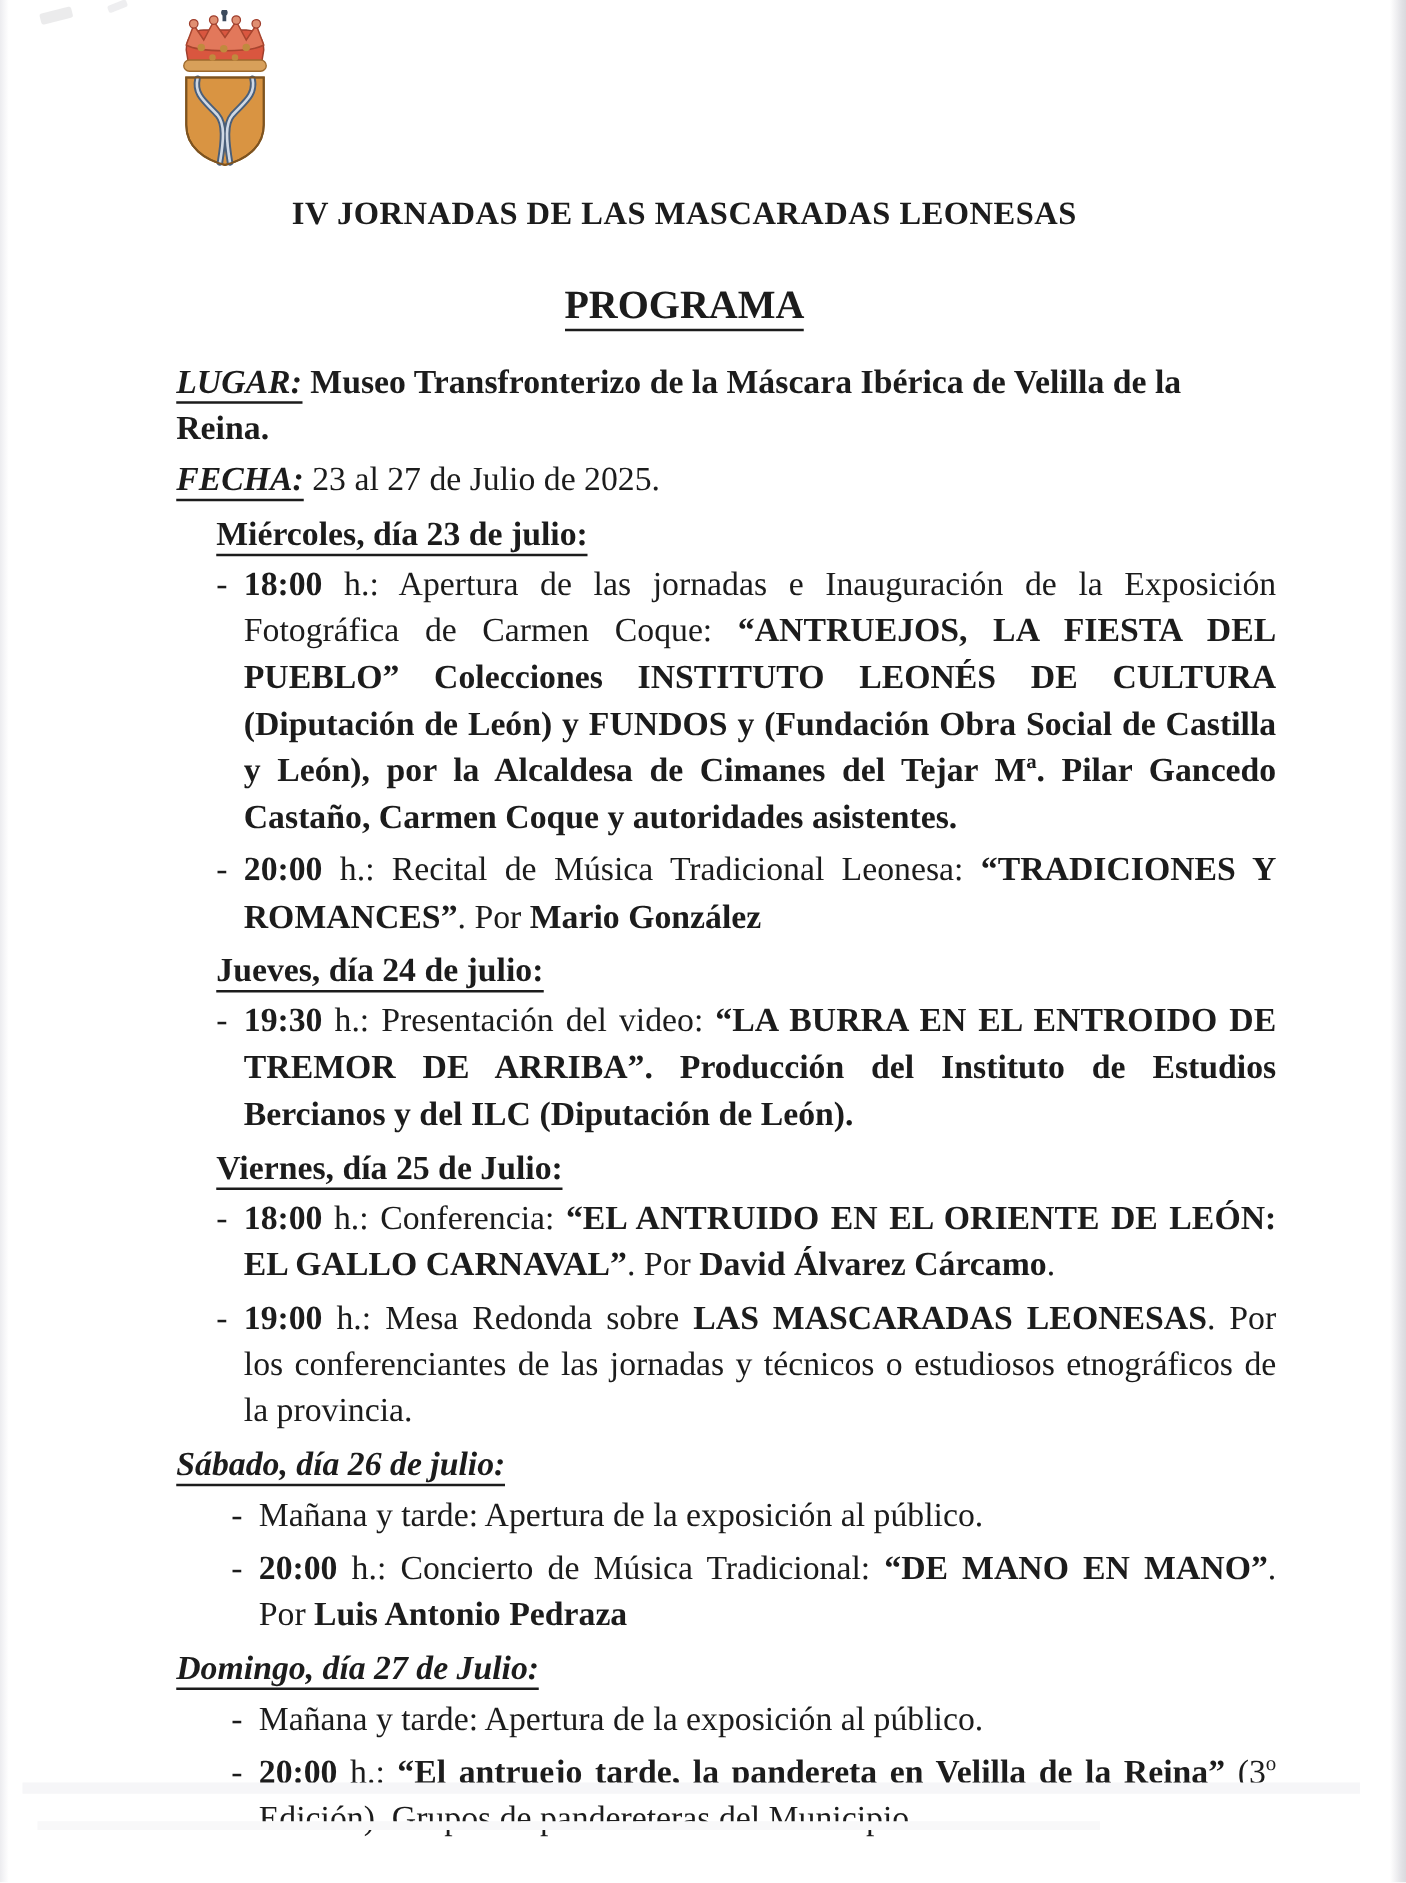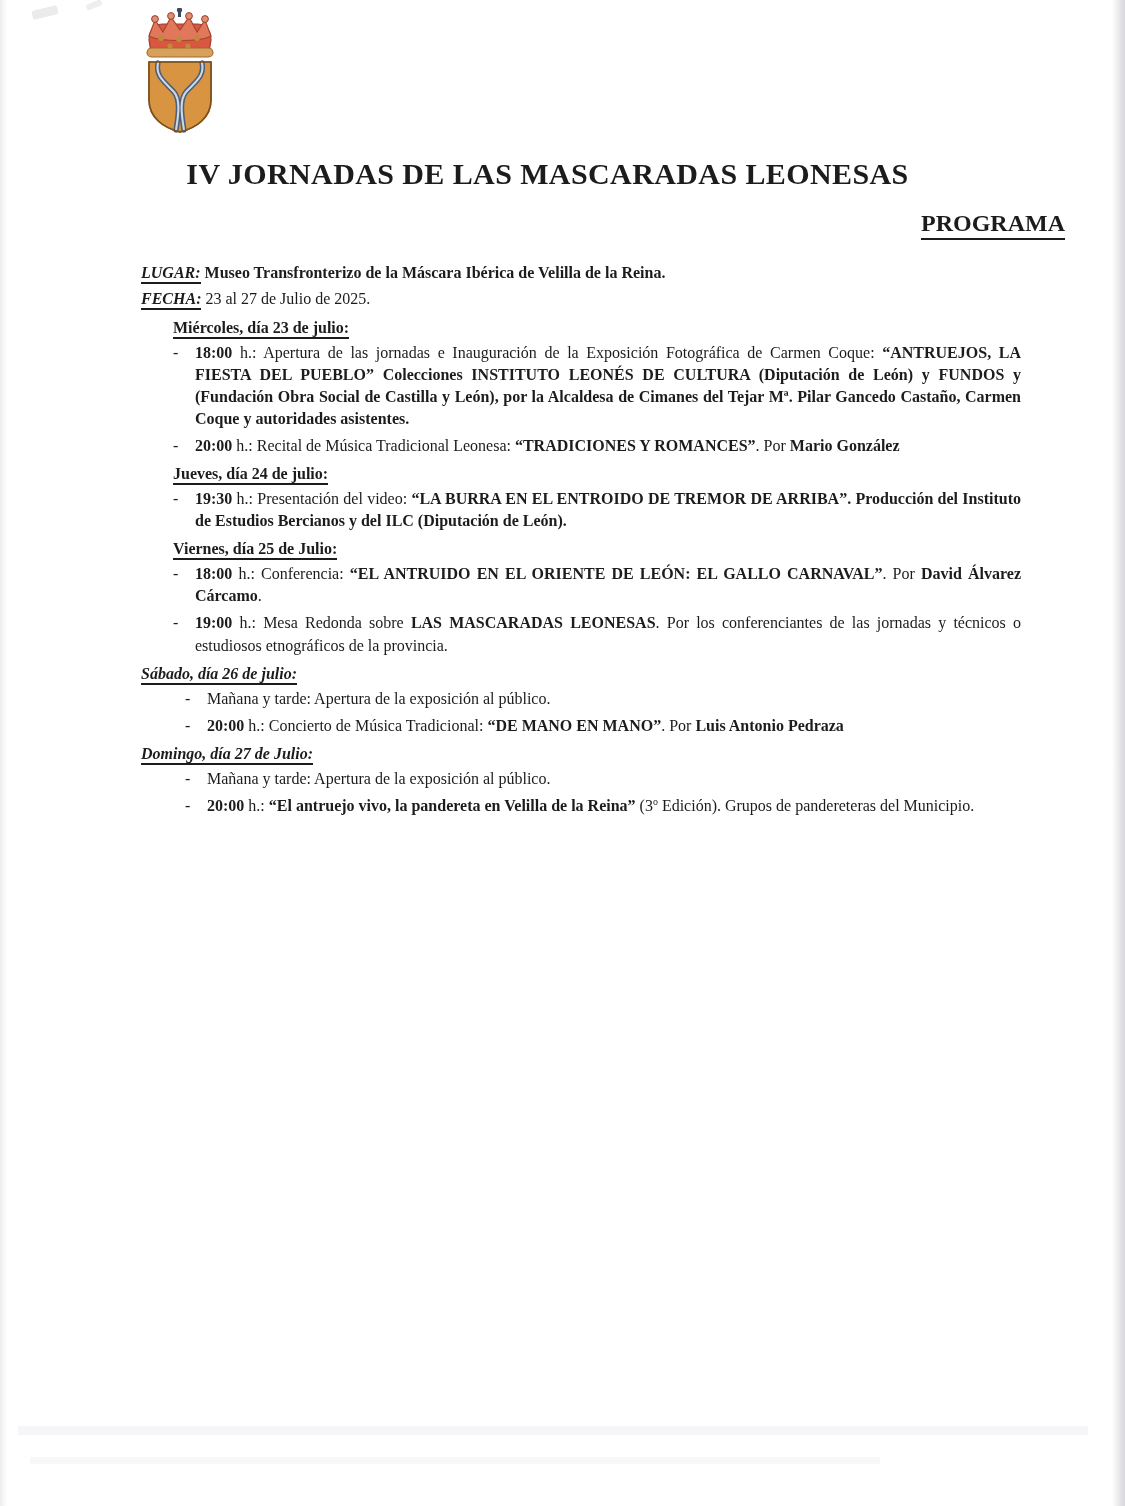--- a/index.html
+++ b/index.html
@@ -80,45 +80,45 @@
     letter-spacing: -0.2px;
     color: #2c5699;
     border-bottom: 2.5px solid #2c5699;
     line-height: 1.15;
     padding: 0 2px 3px 2px;
     margin: 0 0 18px 20px;
     white-space: nowrap;
   }
 
   h1.doc-title {
-    font-size: 30px;
+    font-size: 26px;
     font-weight: bold;
     text-align: center;
     letter-spacing: 0.4px;
     margin: 22px 0 0 0;
     padding: 0 60px 0 30px;
     line-height: 1.1;
   }
   h2.doc-subtitle {
-    font-size: 24px;
-    font-weight: bold;
-    text-align: right;
-    margin: 20px 0 0 0;
+    font-size: 32px;
+    font-weight: bold;
+    text-align: center;
+    margin: 40px 0 0 0;
     padding: 0 60px 0 30px;
     line-height: 1.1;
   }
   h2.doc-subtitle span {
     border-bottom: 2px solid #1c1c1c;
     padding-bottom: 2px;
   }
 
   .body-block {
     margin: 26px 0 0 0;
     padding: 0 104px 0 141px;
-    font-size: 16px;
+    font-size: 27px;
     line-height: 1.38;
   }
 
   .meta-line {
     margin: 0 0 4px 0;
     text-align: left;
   }
   .meta-key {
     font-style: italic;
     font-weight: bold;
@@ -247,21 +247,21 @@
           <div class="day-heading indent-0 italic"><span>Sábado, día 26 de julio:</span></div>
           <ul class="entries indent-0">
             <li class="entry"><span class="n">Mañana y tarde: Apertura de la exposición al público.</span></li>
             <li class="entry"><span class="b">20:00</span><span class="n"> h.: Concierto de Música Tradicional: </span><span class="b">“DE MANO EN MANO”</span><span class="n">. Por </span><span class="b">Luis Antonio Pedraza</span></li>
           </ul>
         </section>
         <section class="day">
           <div class="day-heading indent-0 italic"><span>Domingo, día 27 de Julio:</span></div>
           <ul class="entries indent-0">
             <li class="entry"><span class="n">Mañana y tarde: Apertura de la exposición al público.</span></li>
-            <li class="entry"><span class="b"> 20:00</span><span class="n"> h.: </span><span class="b">“El antruejo vivo, la pandereta en Velilla de la Reina”</span><span class="n"> (3</span><span class="sup">o</span><span class="n"> Edición). Grupos de pandereteras del Municipio.</span></li>
+            <li class="entry"><span class="b"> 20:00</span><span class="n"> h.: </span><span class="b">“El antruejo tarde, la pandereta en Velilla de la Reina”</span><span class="n"> (3</span><span class="sup">o</span><span class="n"> Edición). Grupos de pandereteras del Municipio.</span></li>
           </ul>
         </section>
       </div>
   </div>
 
 </div>
 
 <div class="page-edge-left"></div>
 <div class="page-edge-right"></div>
 <div class="scan-ghost ghost-a"></div>

